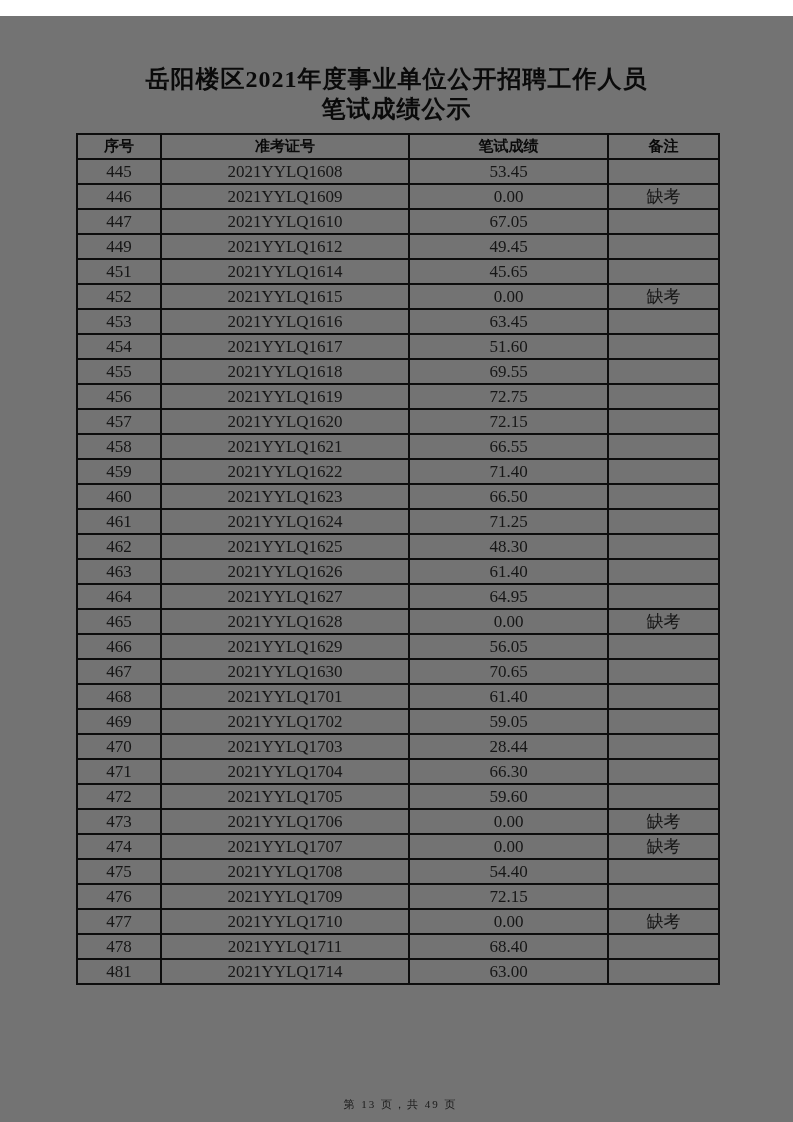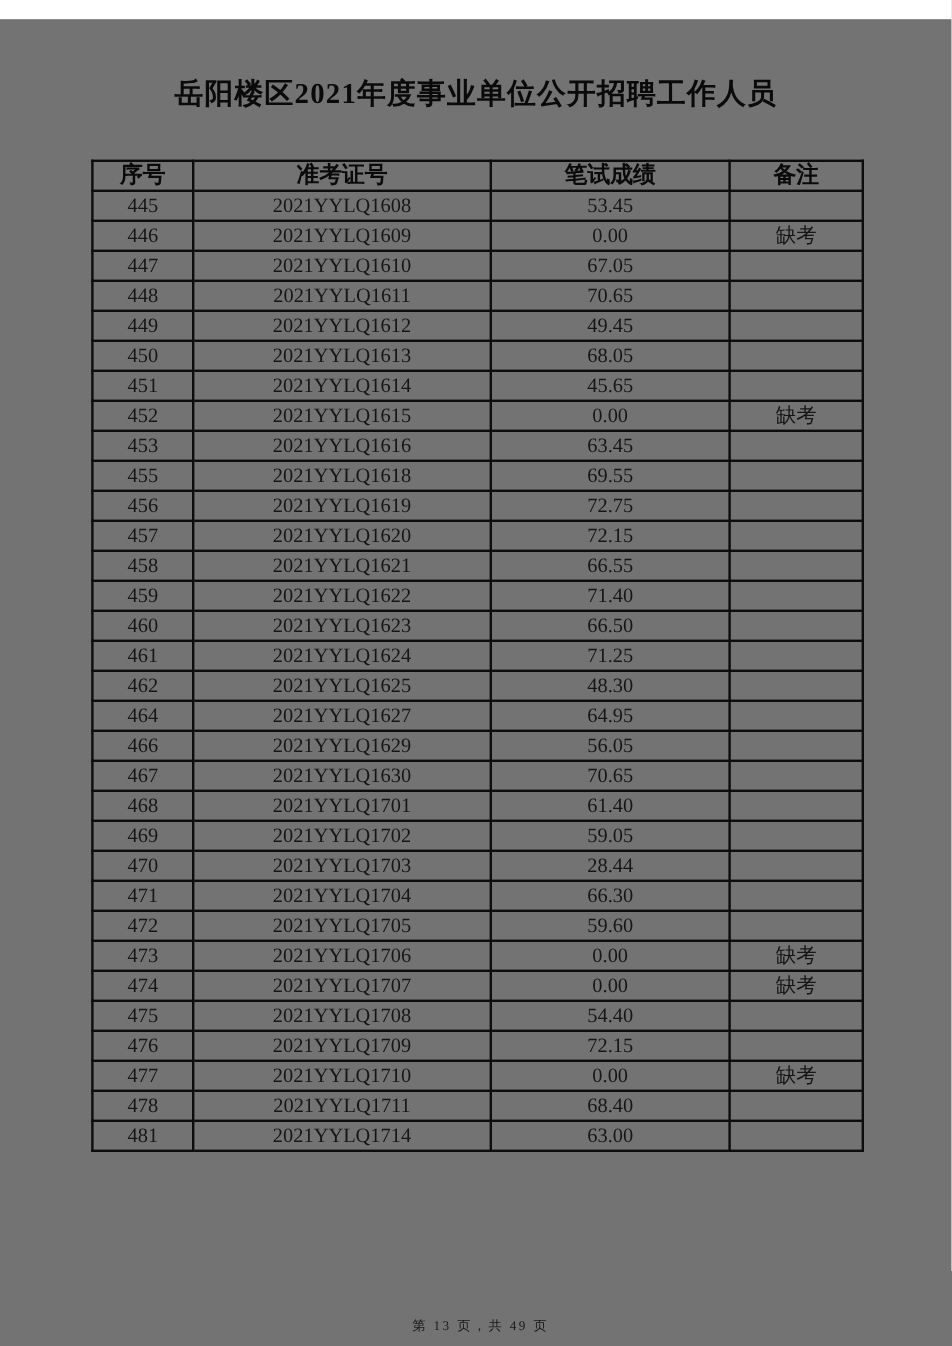--- a/index.html
+++ b/index.html
@@ -47,21 +47,21 @@
     padding: 0;
     text-align: center;
     vertical-align: middle;
     font-size: 17px;
     color: #161616;
     overflow: hidden;
     white-space: nowrap;
   }
   table.score-table th {
     font-weight: bold;
-    font-size: 19px;
+    font-size: 15px;
     color: #0a0a0a;
   }
   .col-serial { width: 84px; }
   .col-ticket { width: 248px; }
   .col-score  { width: 199px; }
   .col-note   { width: 111px; }
   .page-footer {
     position: absolute;
     top: 1081px;
     left: 4px;
@@ -72,20 +72,21 @@
     color: #1a1a1a;
   }
 </style>
 </head>
 <body>
 
 <div class="page">
 
   <div class="title-block">
     <div class="title-line">岳阳楼区2021年度事业单位公开招聘工作人员</div>
+    <div class="title-line">笔试成绩公示</div>
   </div>
 
   <table class="score-table">
     <colgroup>
       <col class="col-serial">
       <col class="col-ticket">
       <col class="col-score">
       <col class="col-note">
     </colgroup>
     <thead>
@@ -109,56 +110,50 @@
           <td>0.00</td>
           <td>缺考</td>
         </tr>
         <tr>
           <td>447</td>
           <td>2021YYLQ1610</td>
           <td>67.05</td>
           <td></td>
         </tr>
         <tr>
-          <td>448</td>
-          <td>2021YYLQ1611</td>
-          <td>70.65</td>
-          <td></td>
-        </tr>
-        <tr>
           <td>449</td>
           <td>2021YYLQ1612</td>
           <td>49.45</td>
           <td></td>
         </tr>
         <tr>
-          <td>450</td>
-          <td>2021YYLQ1613</td>
-          <td>68.05</td>
-          <td></td>
-        </tr>
-        <tr>
           <td>451</td>
           <td>2021YYLQ1614</td>
           <td>45.65</td>
           <td></td>
         </tr>
         <tr>
           <td>452</td>
           <td>2021YYLQ1615</td>
           <td>0.00</td>
           <td>缺考</td>
         </tr>
         <tr>
           <td>453</td>
           <td>2021YYLQ1616</td>
           <td>63.45</td>
           <td></td>
         </tr>
         <tr>
+          <td>454</td>
+          <td>2021YYLQ1617</td>
+          <td>51.60</td>
+          <td></td>
+        </tr>
+        <tr>
           <td>455</td>
           <td>2021YYLQ1618</td>
           <td>69.55</td>
           <td></td>
         </tr>
         <tr>
           <td>456</td>
           <td>2021YYLQ1619</td>
           <td>72.75</td>
           <td></td>
@@ -193,26 +188,38 @@
           <td>71.25</td>
           <td></td>
         </tr>
         <tr>
           <td>462</td>
           <td>2021YYLQ1625</td>
           <td>48.30</td>
           <td></td>
         </tr>
         <tr>
+          <td>463</td>
+          <td>2021YYLQ1626</td>
+          <td>61.40</td>
+          <td></td>
+        </tr>
+        <tr>
           <td>464</td>
           <td>2021YYLQ1627</td>
           <td>64.95</td>
           <td></td>
         </tr>
         <tr>
+          <td>465</td>
+          <td>2021YYLQ1628</td>
+          <td>0.00</td>
+          <td>缺考</td>
+        </tr>
+        <tr>
           <td>466</td>
           <td>2021YYLQ1629</td>
           <td>56.05</td>
           <td></td>
         </tr>
         <tr>
           <td>467</td>
           <td>2021YYLQ1630</td>
           <td>70.65</td>
           <td></td>

